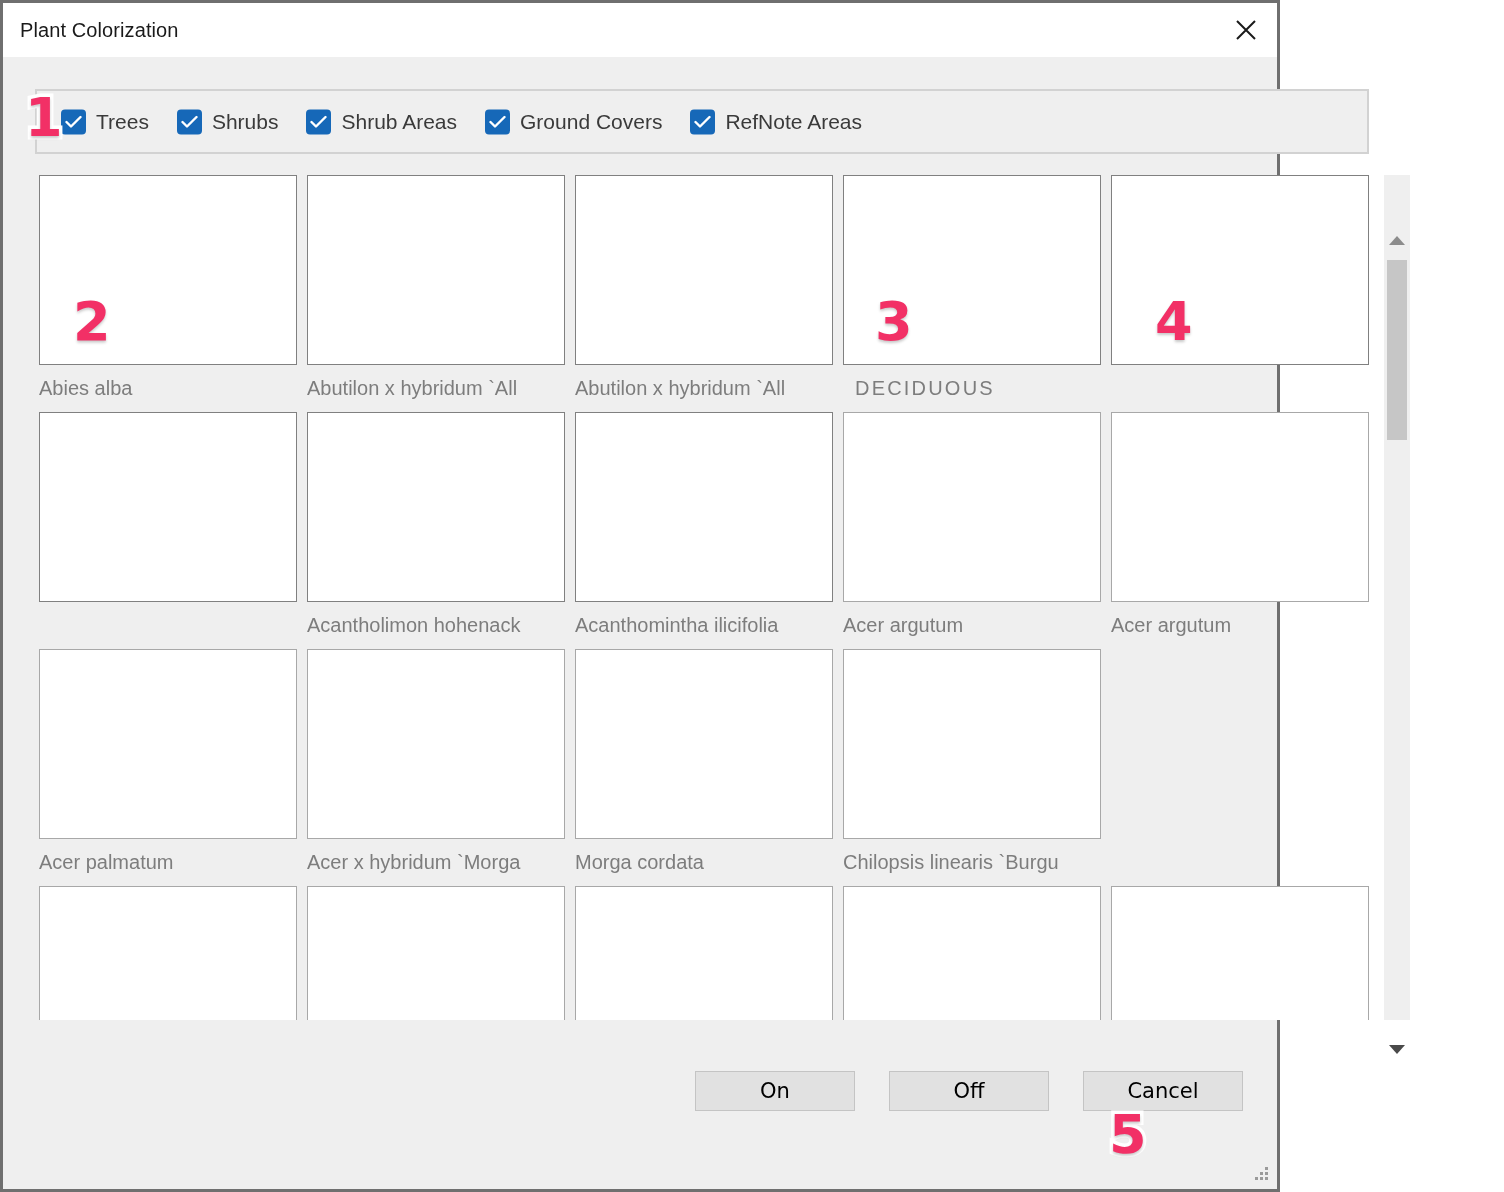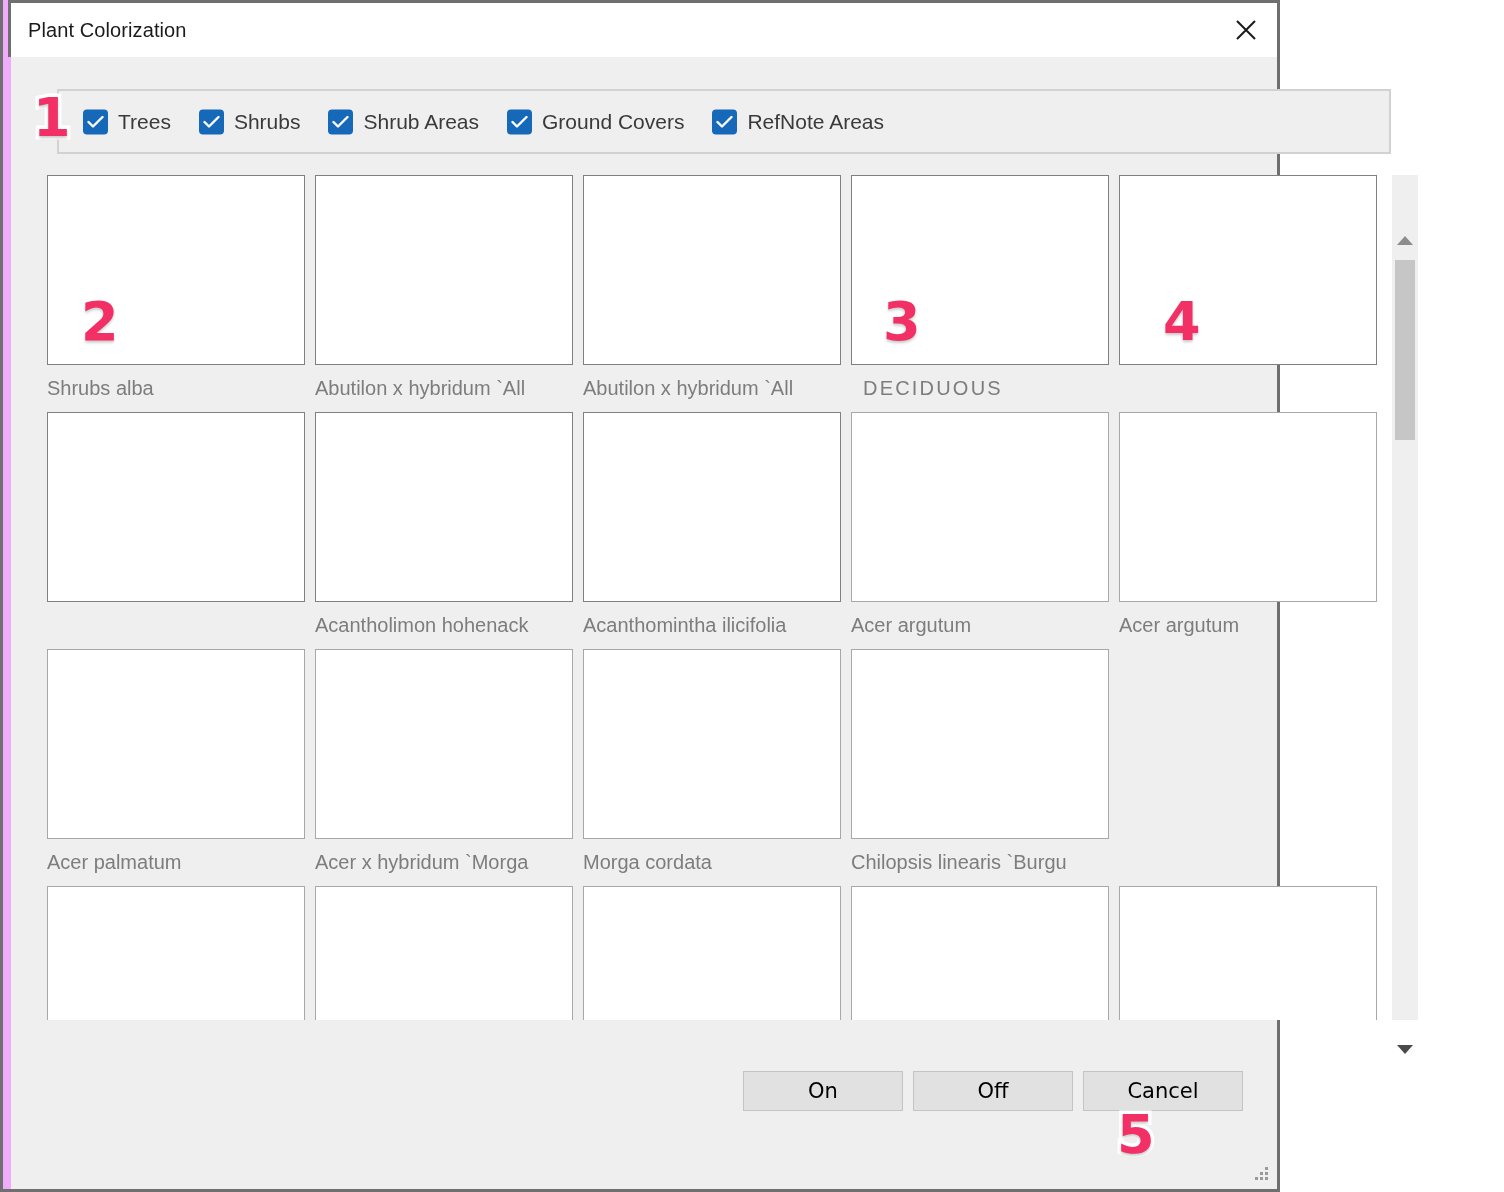--- a/index.html
+++ b/index.html
@@ -11,26 +11,25 @@
     background: #ffffff;
     font-family: "Liberation Sans", sans-serif;
   }
 
   
   #dialog {
     position: absolute;
     left: 0; top: 0;
     width: 1280px;
     height: 1192px;
-    background: #f0abfc;
+    background: #ec4899;
     border: 3px solid #6f6f6f;
     border-top: none;
     display: flex;
     flex-direction: column;
-    padding-left: 8px;
   }
 
   
   #titlebar {
     position: relative;
     height: 57px;
     min-height: 57px;
     background: #ffffff;
     display: flex;
     align-items: center;
@@ -63,21 +62,21 @@
   
   #body {
     position: relative;
     flex: 1;
     background: #efefef;
   }
 
   
   #filter-group {
     position: absolute;
-    left: 46px;
+    left: 32px;
     top: 32px;
     width: 1334px;
     height: 65px;
     border: 2px solid #d2d2d2;
     background: #efefef;
   }
   #filter-row {
     position: absolute;
     left: 24px;
     top: 50%;
@@ -190,21 +189,21 @@
     background: #c6c6c6;
     cursor: pointer;
   }
 
   
   #footer {
     position: absolute;
     right: 34px;
     bottom: 78px;
     display: flex;
-    gap: 10px;
+    gap: 34px;
   }
   .dlg-btn {
     width: 160px;
     height: 40px;
     background: #e1e1e1;
     border: 1px solid #c4c4c4;
     font-size: 21px;
     color: #000000;
     font-family: "DejaVu Sans", sans-serif;
     cursor: pointer;
@@ -304,21 +303,21 @@
             <span class="cb-label">RefNote Areas</span>
           </div>
         </div>
     </div>
 
     <div id="grid-area">
       <div id="grid">
           <div class="grid-row">
             <div class="cell">
               <div class="thumb"></div>
-              <div class="caption">Shrubs alba</div>
+              <div class="caption">Abies alba</div>
             </div>
             <div class="cell">
               <div class="thumb"></div>
               <div class="caption">Abutilon x hybridum `All</div>
             </div>
             <div class="cell">
               <div class="thumb"></div>
               <div class="caption">Abutilon x hybridum `All</div>
             </div>
             <div class="cell">

